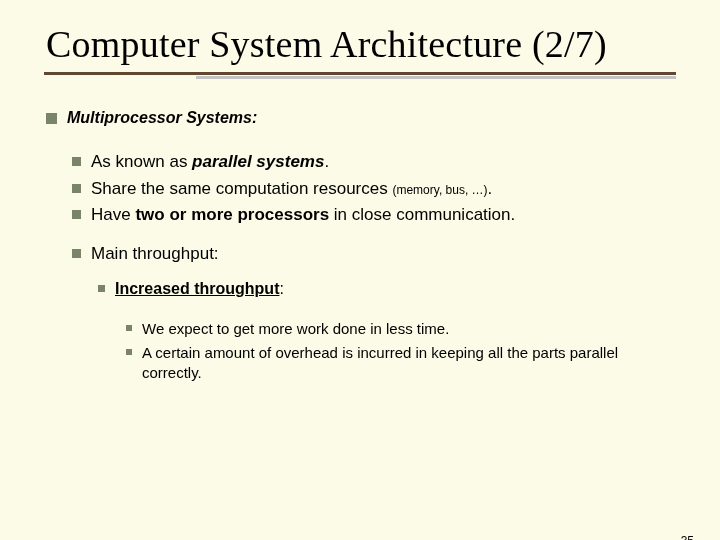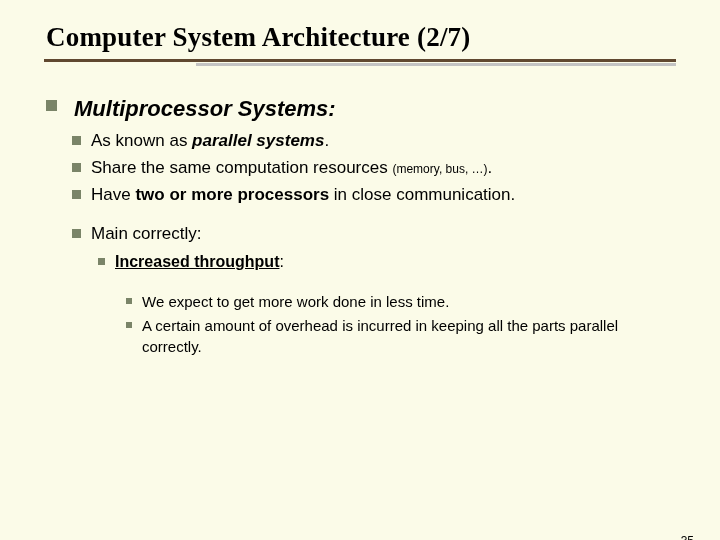--- a/index.html
+++ b/index.html
@@ -13,22 +13,22 @@
     overflow: hidden;
   }
   .slide {
     position: relative;
     width: 720px;
     height: 540px;
     box-sizing: border-box;
   }
   .title {
     font-family: "Times New Roman", Times, serif;
-    font-size: 27px;
-    font-weight: 700;
+    font-size: 38px;
+    font-weight: 400;
     margin: 22px 4px 6px 46px;
     letter-spacing: 0.2px;
   }
   .rule-wrap {
     margin: 0 44px 0 44px;
   }
   .rule {
     height: 3px;
     background: #604830;
     margin-bottom: 1px;
@@ -53,29 +53,29 @@
     flex: 0 0 auto;
     display: inline-block;
     background: #7a8468;
     margin-top: 6px;
     margin-right: 10px;
   }
   .sq1 { width: 11px; height: 11px; }
   .sq2 { width: 9px; height: 9px; margin-top: 6px; }
   .sq3 { width: 7px; height: 7px; margin-top: 7px; }
   .sq4 { width: 6px; height: 6px; margin-top: 6px; background:#7a8468; }
-  .lv1 { font-weight: 700; font-style: italic; font-size: 22px; margin-left: 7px; }
+  .lv1 { font-weight: 700; font-style: italic; font-size: 16px; }
   .lv2 { font-size: 17px; margin-left: 26px; }
   .lv3 { font-size: 16px; margin-left: 52px; }
   .lv4 { font-size: 15px; margin-left: 80px; }
   .u { text-decoration: underline; }
   .small { font-size: 12px; }
-  .group2 { margin-top: 6px; }
+  .group2 { margin-top: 22px; }
   .group-main { margin-top: 16px; }
-  .group3 { margin-top: 6px; }
+  .group3 { margin-top: 12px; }
   .group4 { margin-top: 19px; }
   .pagenum {
     position: absolute;
     right: 26px;
     bottom: 14px;
     font-size: 12px;
     color: #000;
   }
   em.i { font-style: italic; }
   b { font-weight: 700; }
@@ -110,21 +110,21 @@
       </div>
       <div class="row lv2">
         <span class="sq sq2"></span>
         <span>Have <b>two or more processors</b> in close communication.</span>
       </div>
     </div>
 
     <div class="group-main">
       <div class="row lv2">
         <span class="sq sq2"></span>
-        <span>Main correctly:</span>
+        <span>Main throughput:</span>
       </div>
     </div>
 
     <div class="group3">
       <div class="row lv3">
         <span class="sq sq3"></span>
         <span><span class="u"><b>Increased throughput</b></span>:</span>
       </div>
     </div>
 

